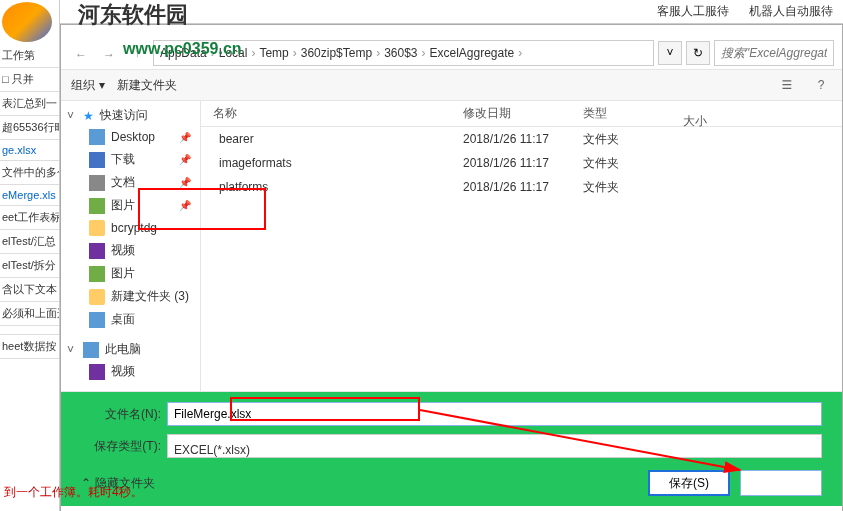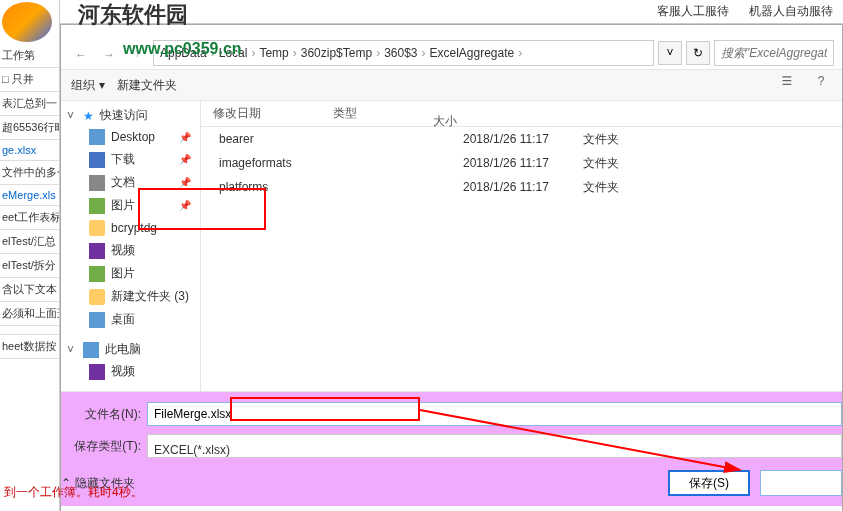--- a/index.html
+++ b/index.html
@@ -10,21 +10,21 @@
 .left-panel .blue{color:#0066cc;}
 .dialog{position:absolute;left:60px;top:0;right:0;height:490px;background:#fff;border:1px solid #aaa;}
 .watermark{position:absolute;left:62px;top:15px;font-size:16px;color:#15803d;font-weight:bold;pointer-events:none;z-index:1;}
 .breadcrumb{height:32px;display:flex;align-items:center;padding:0 8px;gap:4px;}
 .breadcrumb .nav-btn{width:24px;height:24px;border:none;background:transparent;color:#888;cursor:pointer;}
 .breadcrumb .path{flex:1;border:1px solid #ccc;height:26px;display:flex;align-items:center;padding:0 6px;gap:4px;font-size:12px;color:#333;}
 .breadcrumb .path span.sep{color:#999;}
 .breadcrumb .path-drop{width:24px;height:24px;border:1px solid #ccc;background:#f5f5f5;}
 .breadcrumb .refresh{width:24px;height:24px;border:1px solid #ccc;background:#f5f5f5;}
 .breadcrumb .search{width:120px;height:26px;border:1px solid #ccc;padding:0 6px;color:#999;font-style:italic;}
-.toolbar{height:32px;border-top:1px solid #e5e5e5;border-bottom:1px solid #e5e5e5;background:#f7f7f7;display:flex;padding:0 10px;gap:12px;}
+.toolbar{height:32px;border-top:1px solid #e5e5e5;border-bottom:1px solid #e5e5e5;background:#f7f7f7;display:flex;align-items:center;padding:0 10px;gap:12px;}
 .toolbar .btn{display:flex;align-items:center;gap:4px;color:#333;cursor:pointer;}
 .toolbar .spacer{flex:1;}
 .toolbar .icon-btn{width:22px;height:22px;border:none;background:transparent;color:#666;}
 .body{display:flex;height:290px;}
 .sidebar{width:140px;border-right:1px solid #e5e5e5;overflow:hidden;padding-top:4px;}
 .sidebar .group{padding:2px 6px;display:flex;align-items:center;gap:6px;color:#333;}
 .sidebar .group .arrow{color:#666;width:10px;}
 .sidebar .group .star{color:#1e90ff;}
 .sidebar .item{padding:3px 6px 3px 28px;display:flex;align-items:center;gap:6px;color:#333;cursor:pointer;position:relative;}
 .sidebar .item .pin{position:absolute;right:8px;color:#888;font-size:10px;}
@@ -40,21 +40,21 @@
 .redbox2{position:absolute;left:230px;top:397px;width:190px;height:24px;border:2px solid red;z-index:10;pointer-events:none;}
 .filelist{flex:1;position:relative;}
 .filelist .header{display:flex;height:26px;align-items:center;border-bottom:1px solid #e5e5e5;color:#555;}
 .filelist .header .col{padding-left:12px;}
 .filelist .row{display:flex;height:24px;align-items:center;color:#333;}
 .filelist .row .col{padding-left:12px;}
 .col-name{width:250px;display:flex;align-items:center;gap:6px;}
 .col-date{width:120px;}
 .col-type{width:100px;}
 .col-size{width:80px;margin-top:16px;}
-.bottom{border-top:1px solid #e5e5e5;background:#f0abfc;padding:10px 0;}
+.bottom{border-top:1px solid #e5e5e5;background:#22c55e;padding:10px 20px;}
 .field-row{display:flex;align-items:center;margin-bottom:8px;gap:6px;}
 .field-row label{width:80px;text-align:right;color:#333;}
 .field-row input,.field-row .combo{flex:1;height:24px;border:1px solid #8ab4e8;padding:0 6px;background:#fff;}
 .field-row .combo{border:1px solid #ccc;display:flex;align-items:flex-end;color:#333;}
 .btn-row{display:flex;align-items:center;gap:10px;padding-top:4px;}
 .btn-row .hide{display:flex;align-items:center;gap:4px;color:#333;cursor:pointer;}
 .btn-row .spacer{flex:1;}
 .btn-row button{width:82px;height:26px;border:1px solid #8ab4e8;background:#fff;cursor:pointer;}
 .btn-row button.primary{border:2px solid #1e6fd9;}
 .arrow-line{position:absolute;pointer-events:none;z-index:15;}
@@ -180,20 +180,21 @@
         <span>此电脑</span>
       </div>
       <div class="item">
           <span class="ico ico-vid"></span>
           <span>视频</span>
         </div>
     </div>
 
     <div class="filelist">
       <div class="header">
+        <div class="col col-name">名称</div>
         <div class="col col-date">修改日期</div>
         <div class="col col-type">类型</div>
         <div class="col col-size">大小</div>
       </div>
       <div class="row">
         <div class="col col-name">
             <span class="ico ico-folder"></span>
             <span>bearer</span>
           </div>
         <div class="col col-date">2018/1/26 11:17</div>

